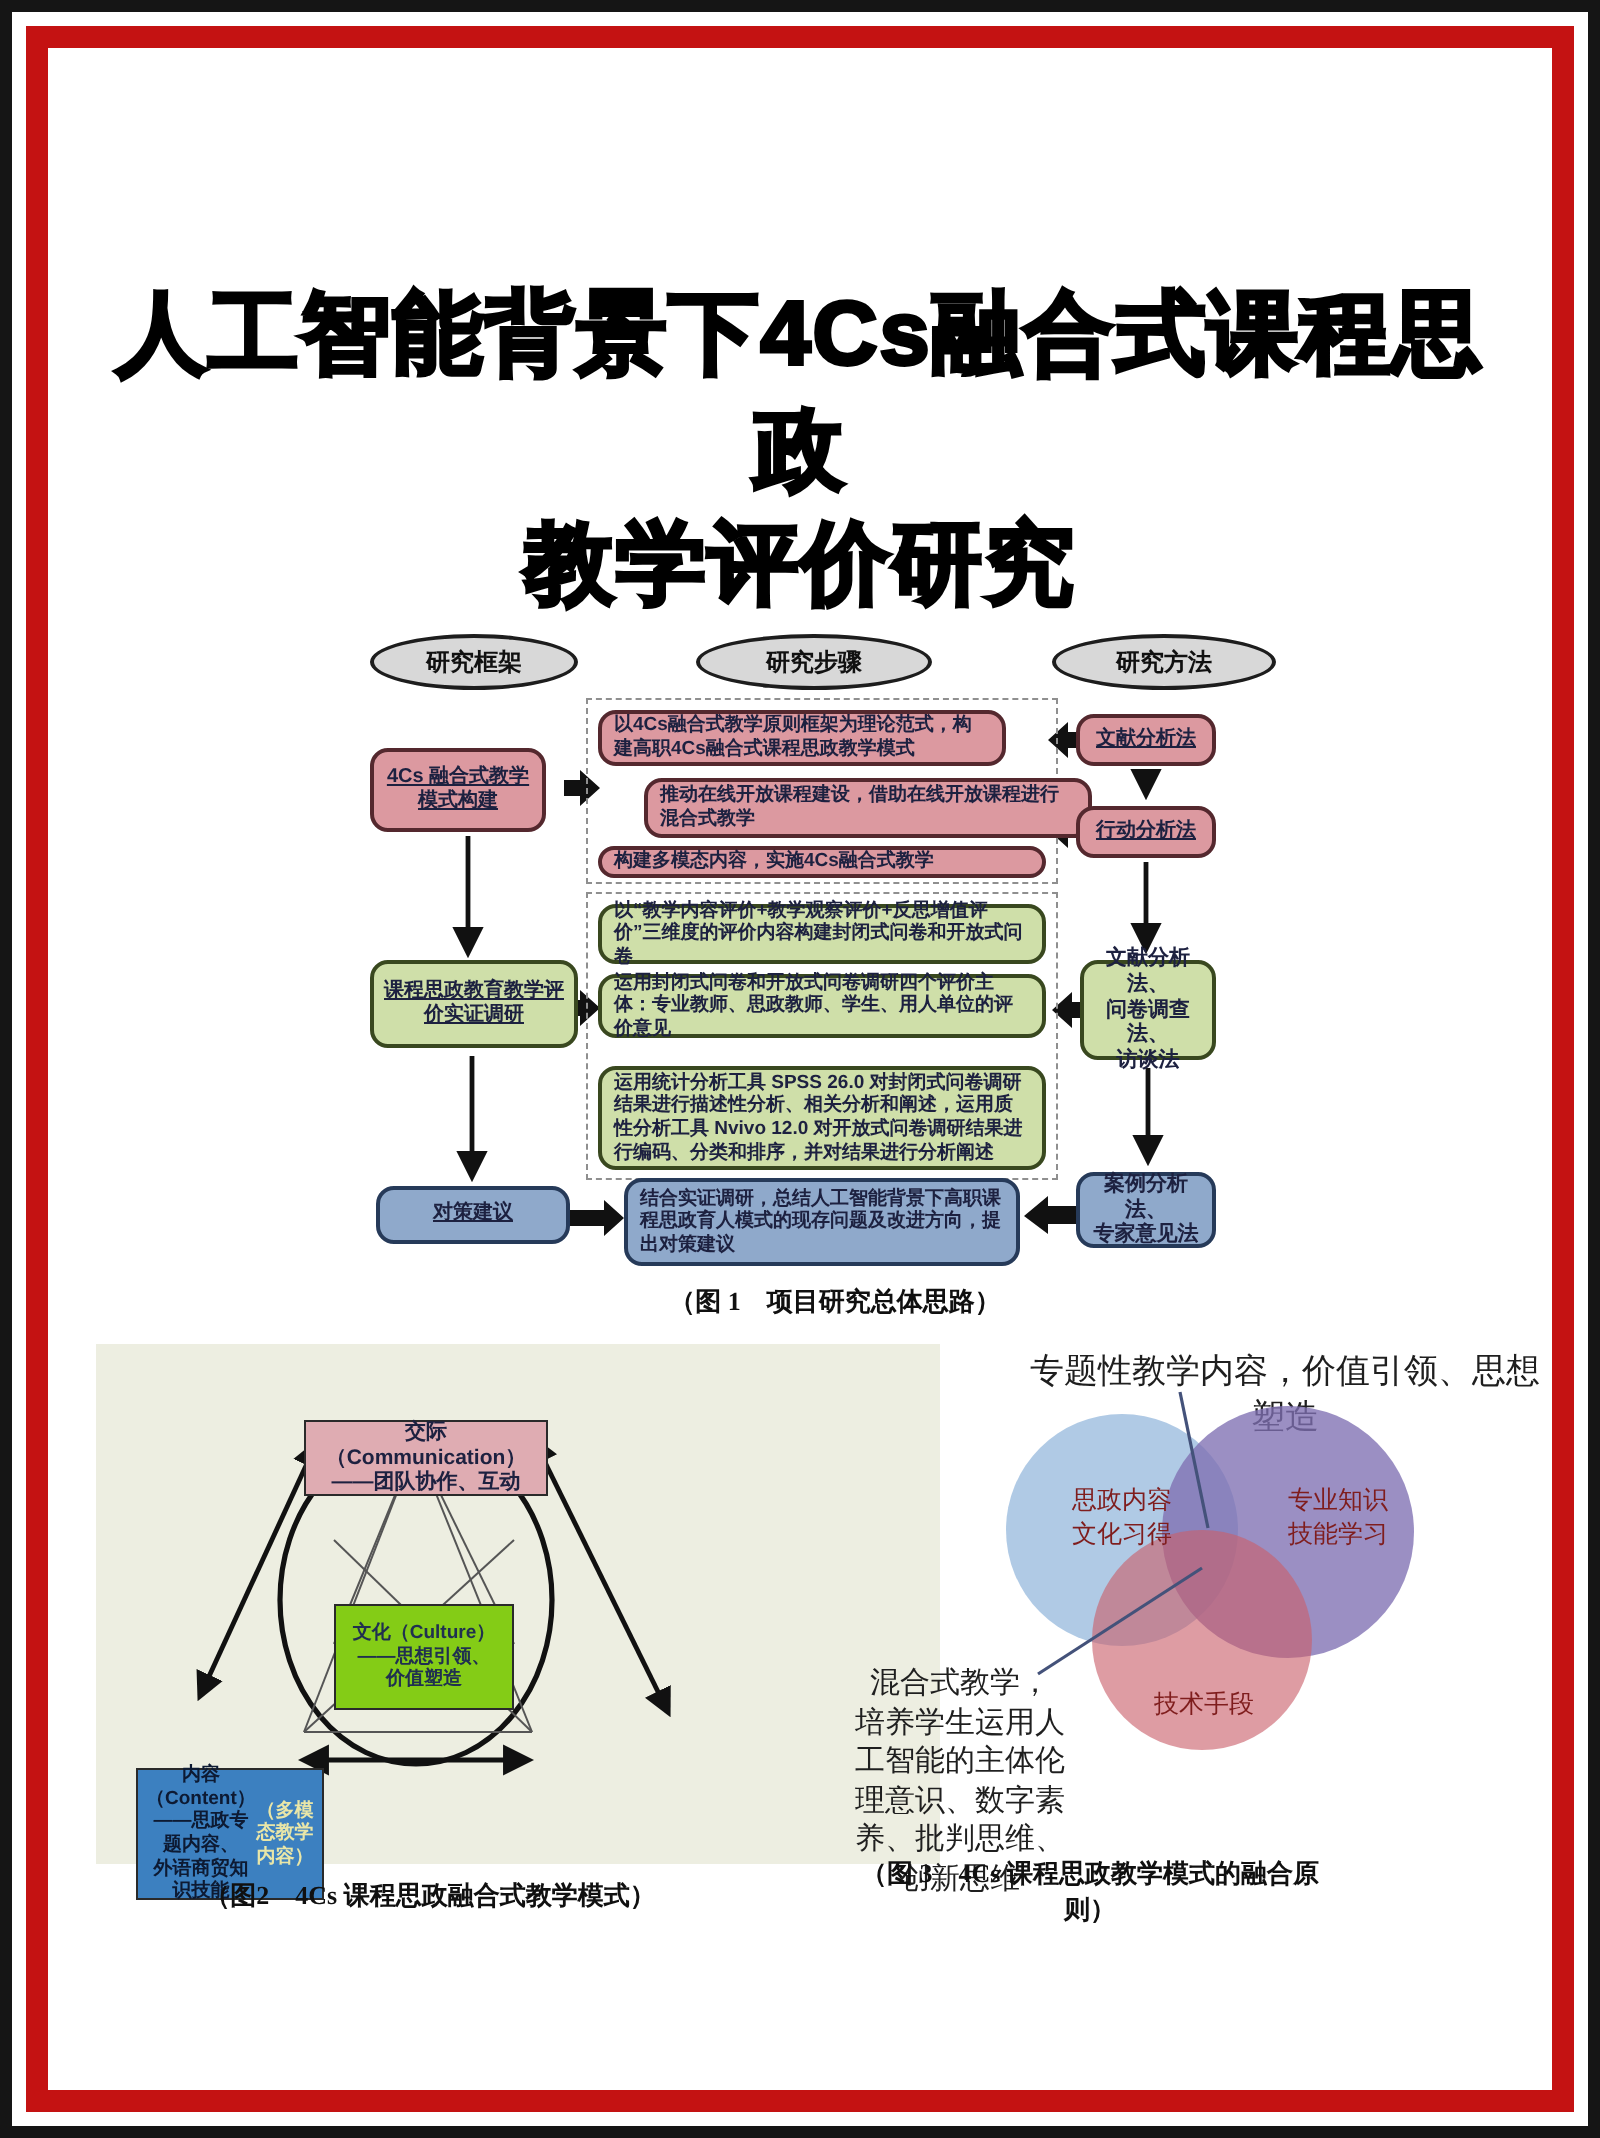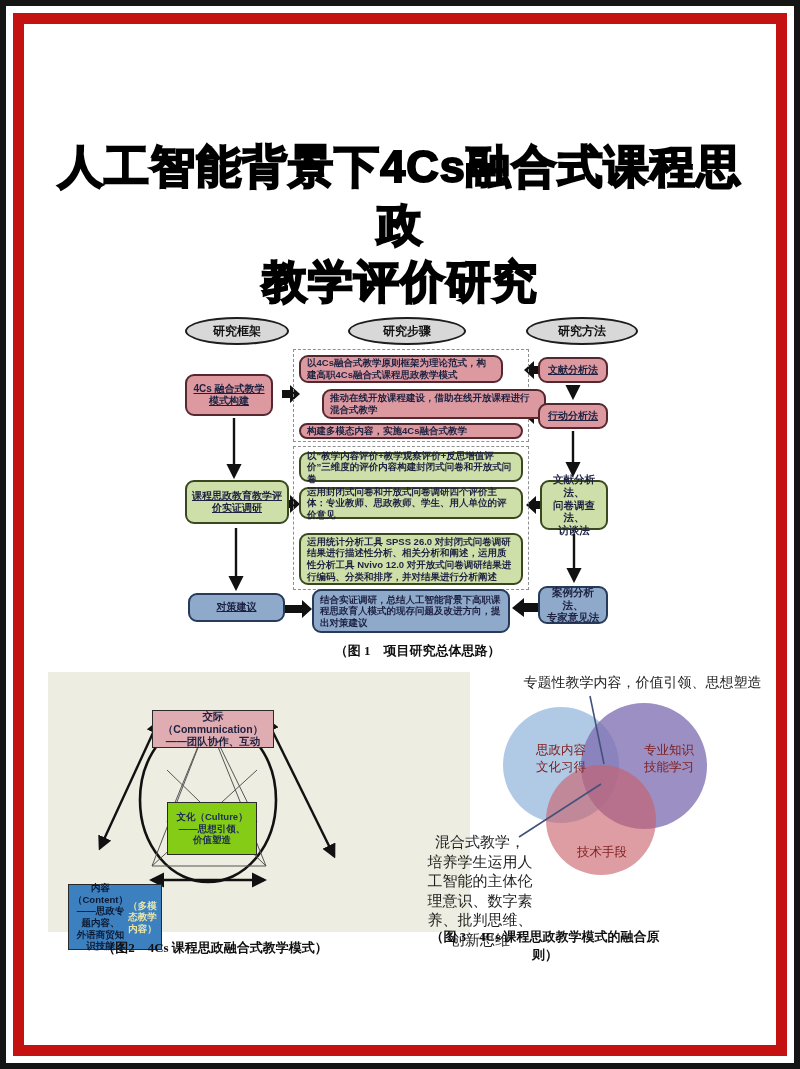--- a/index.html
+++ b/index.html
@@ -47,21 +47,21 @@
   .fig2 .redbox{background:#84cc16;color:#203050;}
   .fig2 .bluebox{background:#3c80c0;color:#0d1a33;}
   .fig2 .greenbox{background:#c6daa2;color:#14253f;}
   .note-line{color:#e9e6a8;font-weight:bold;}
 
   
   .venn-label{
     position:absolute;text-align:center;font-size:12.5px;color:#7f1d1d;
     line-height:1.35;white-space:pre-line;
   }
-  .annot{position:absolute;color:#1f1f1f;font-size:14px;}
+  .annot{position:absolute;color:#1f1f1f;font-size:17px;}
 </style>
 </head>
 <body>
 
 <div class="frame-outer"></div>
 <div class="frame-red"></div>
 
 <div class="title">
   <div>人工智能背景下4Cs融合式课程思政</div>
   <div>教学评价研究</div>

